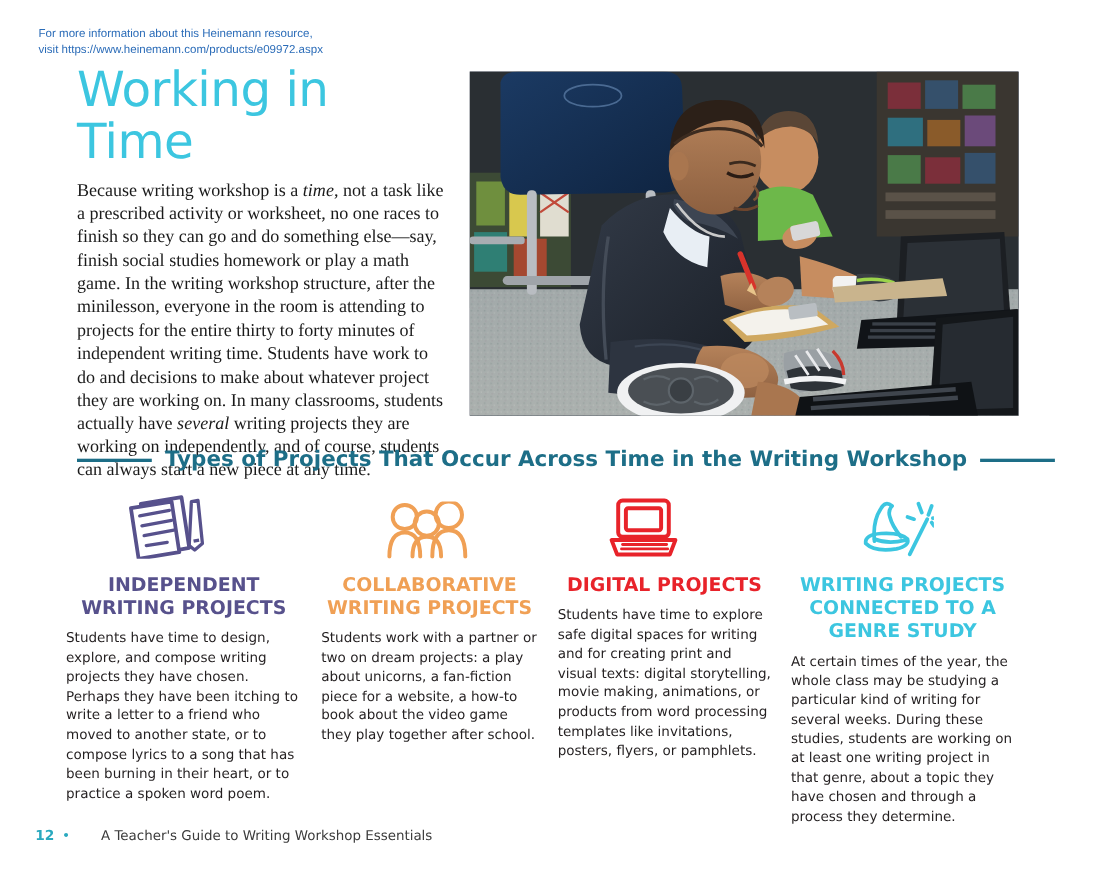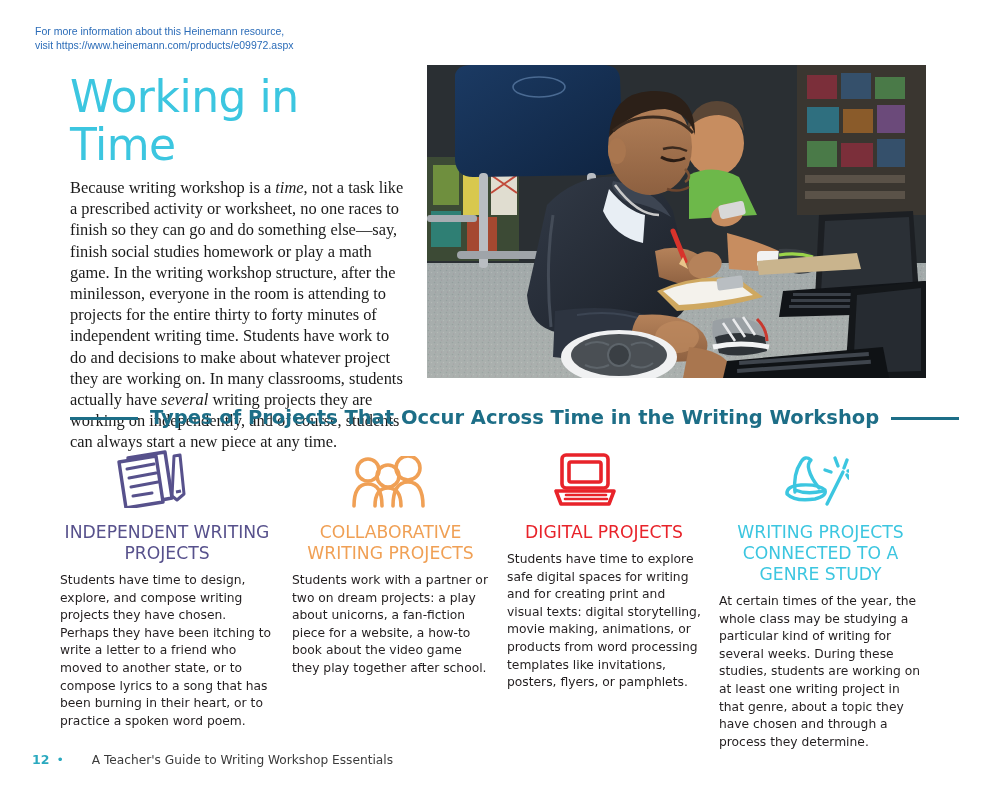--- a/index.html
+++ b/index.html
@@ -27,21 +27,21 @@
     line-height: 14px;
     color: #2b6cb8;
     padding-left: 35px;
   }
   .resource-note .line2 { display: block; }
 
   
   .intro-col {
     position: absolute;
     left: 70px;
-    top: 73px;
+    top: 58px;
     width: 335px;
   }
   .page-title {
     font-family: "DejaVu Sans", sans-serif;
     font-weight: 400;
     font-size: 44px;
     line-height: 48px;
     letter-spacing: -0.5px;
     color: #3cc6e0;
     margin: 0 0 8px 0;
@@ -121,21 +121,21 @@
     justify-content: center;
     margin-bottom: 14px;
   }
   .col-1 .col-icon { justify-content: flex-start; padding-left: 50px; }
   .col-2 .col-icon { justify-content: flex-start; padding-left: 45px; }
   .col-3 .col-icon { justify-content: flex-start; padding-left: 58px; }
   .col-4 .col-icon { justify-content: flex-start; padding-left: 62px; }
 
   .col-head {
     font-family: "DejaVu Sans", sans-serif;
-    font-weight: 400;
+    font-weight: 700;
     font-size: 17.2px;
     line-height: 21px;
     text-align: center;
     margin: 0 0 8px 0;
     text-transform: uppercase;
   }
   .col-1 .col-head { color: #57518c; }
   .col-2 .col-head { color: #e8232a; }
   .col-3 .col-head { color: #f0a055; }
   .col-4 .col-head { color: #3cc6e0; }

